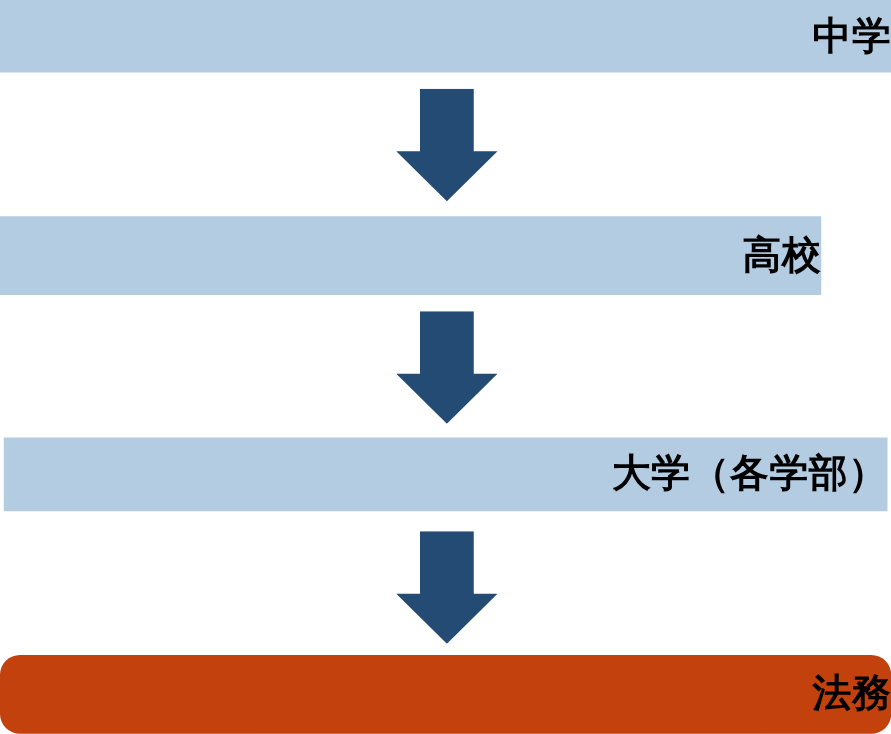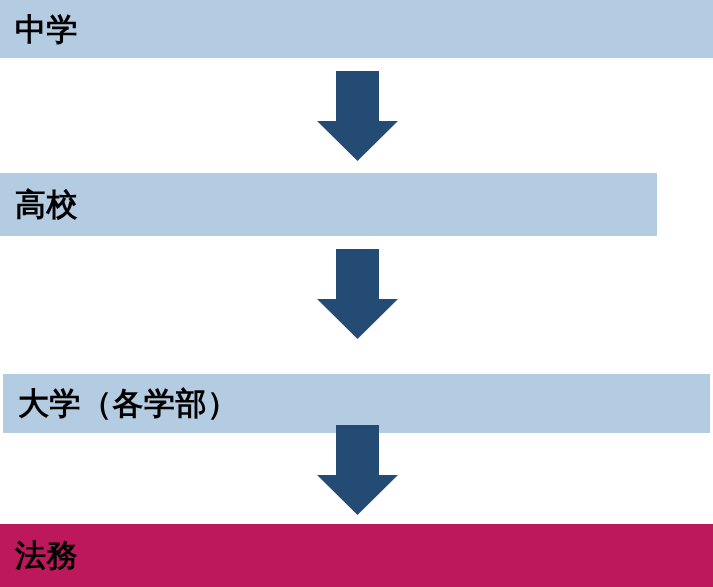--- a/index.html
+++ b/index.html
@@ -18,21 +18,21 @@
     width: 713px;
     height: 587px;
     background: #ffffff;
   }
   .stage-bar {
     position: absolute;
     box-sizing: border-box;
     background: #b4cce2;
     display: flex;
     align-items: center;
-    justify-content: flex-start;
+    justify-content: flex-end;
     padding-left: 15px;
   }
   .stage-label {
     color: #000000;
     font-weight: 700;
     font-size: 31px;
     line-height: 1;
     letter-spacing: 0.5px;
     white-space: nowrap;
     font-family: "DejaVu Sans", "Liberation Sans", sans-serif;
@@ -64,27 +64,27 @@
   <div class="stage-bar" id="stage-1" style="left: 0px; top: 173px; width: 657px; height: 63px; background: rgb(180, 204, 226);">
     <span class="stage-label" style="color: rgb(0, 0, 0);">高校</span>
   </div>
 
   <div class="flow-arrow" id="arrow-1" style="left: 317px; top: 249px; width: 81px; height: 90px;">
     <svg viewBox="0 0 81 90" preserveAspectRatio="none" aria-hidden="true">
       <polygon class="arrow-shape" points="19,0 62,0 62,50 81,50 40.5,90 0,50 19,50" fill="#234b73"></polygon>
     </svg>
   </div>
 
-  <div class="stage-bar" id="stage-2" style="left: 3px; top: 350px; width: 707px; height: 59px; background: rgb(180, 204, 226); margin-top: 24px;">
+  <div class="stage-bar" id="stage-2" style="left: 3px; top: 350px; width: 707px; height: 59px; background: rgb(180, 204, 226);">
     <span class="stage-label" style="color: rgb(0, 0, 0);">大学（各学部）</span>
   </div>
 
   <div class="flow-arrow" id="arrow-2" style="left: 317px; top: 425px; width: 81px; height: 90px;">
     <svg viewBox="0 0 81 90" preserveAspectRatio="none" aria-hidden="true">
       <polygon class="arrow-shape" points="19,0 62,0 62,50 81,50 40.5,90 0,50 19,50" fill="#234b73"></polygon>
     </svg>
   </div>
 
-  <div class="stage-bar" id="stage-3" style="left: 0px; top: 524px; width: 713px; height: 63px; background: #be185d;">
+  <div class="stage-bar" id="stage-3" style="left: 0px; top: 524px; width: 713px; height: 63px; background: #c2410c; border-radius: 16px;">
     <span class="stage-label" style="color: rgb(0, 0, 0);">法務</span>
   </div>
 
 </div>
 
 </body></html>

